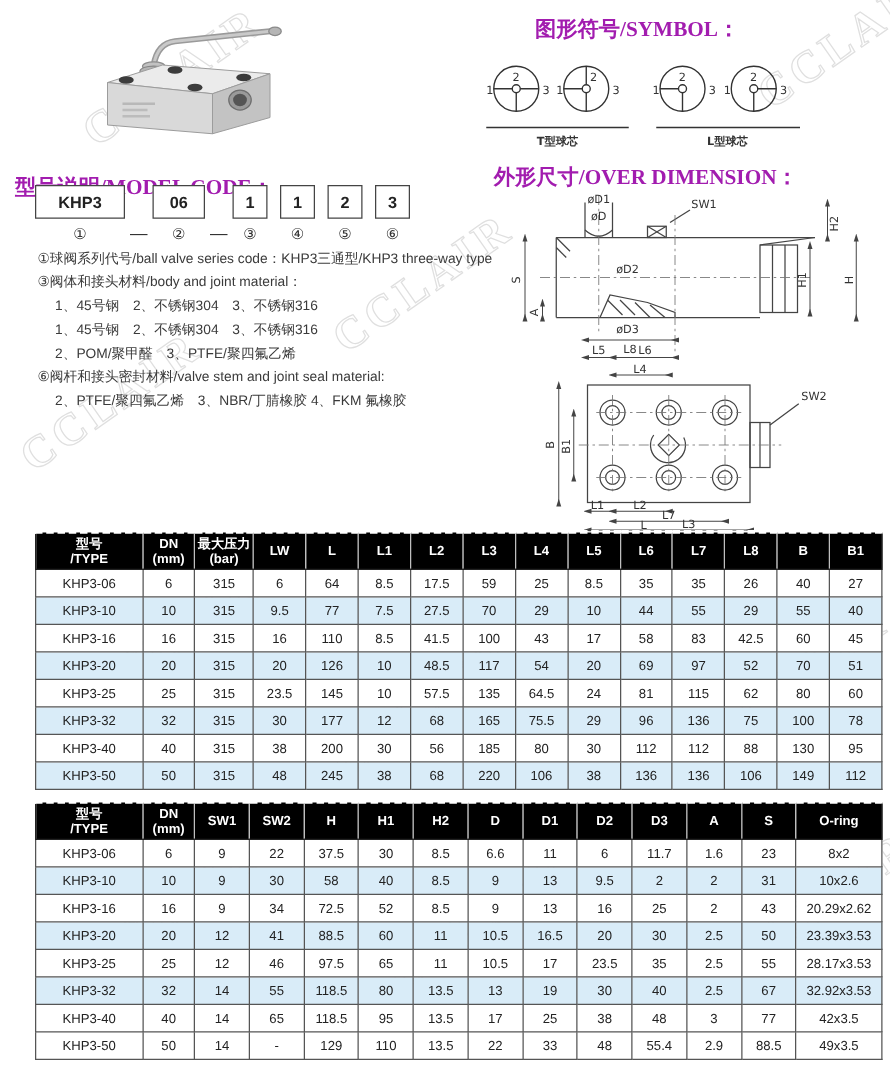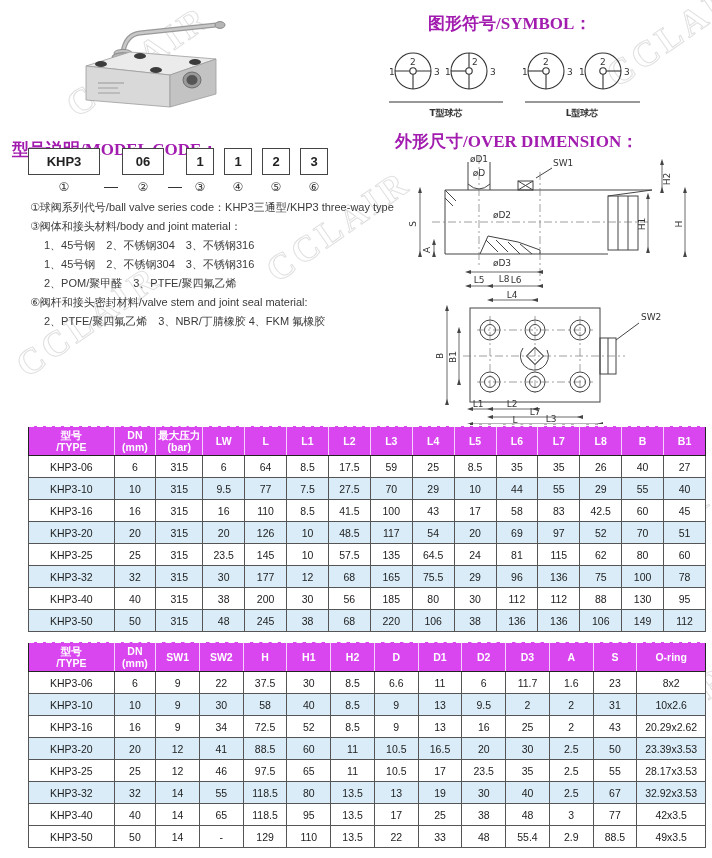--- a/index.html
+++ b/index.html
@@ -31,21 +31,21 @@
   .note-line{line-height:19px;white-space:nowrap;}
   .note-line.indent{padding-left:14px;}
 
   
   .svgbox{position:absolute;}
   svg text{font-family:"DejaVu Sans",sans-serif;fill:#333;}
 
   
   .table-wrap{position:absolute;left:28px;width:678px;}
   table{width:100%;border-collapse:collapse;table-layout:fixed;}
-  thead th{background:#d946ef;color:#fff;font-size:10.5px;font-weight:bold;
+  thead th{background:#000000;color:#fff;font-size:10.5px;font-weight:bold;
            padding:2px 0;white-space:pre-line;line-height:12px;
            border-top:3px dashed #fff;border-bottom:1px solid #222;
            border-left:1px solid rgba(255,255,255,.75);}
   thead th:first-child{border-left:1px solid #222;}
   tbody td{border:1px solid #555;font-size:10.5px;color:#222;text-align:center;
            height:21px;padding:0 1px;background:#fff;}
   tbody tr.alt td{background:#d9ecf8;}
   table{border:1px solid #222;}
   .t1 th:nth-child(1),.t2 th:nth-child(1){width:12.5%;}
   .t1 th:nth-child(2),.t2 th:nth-child(2){width:6%;}

